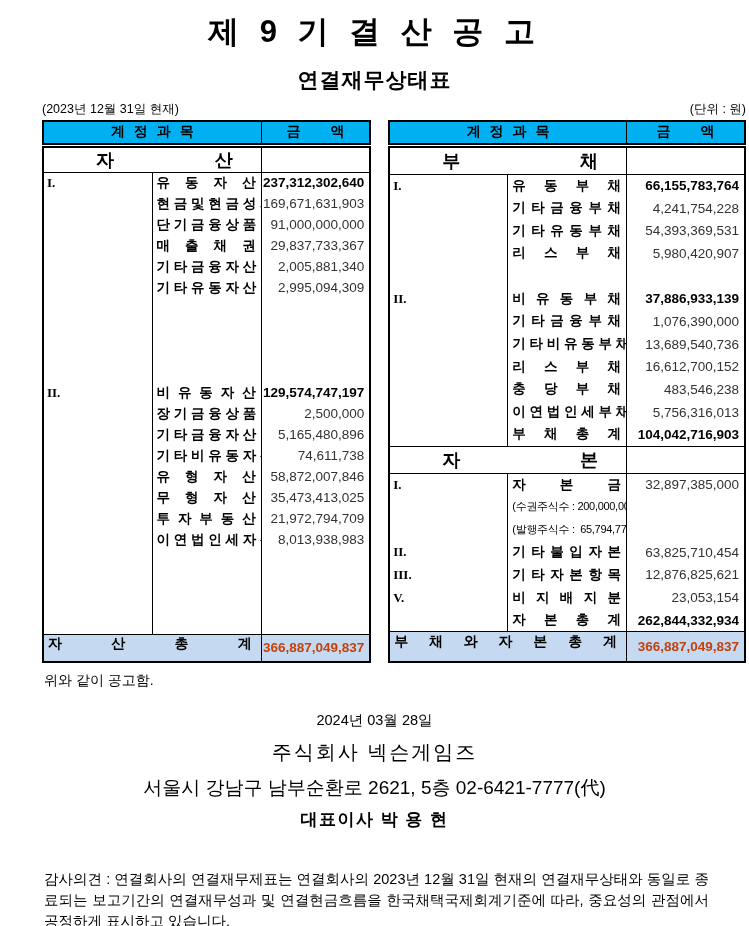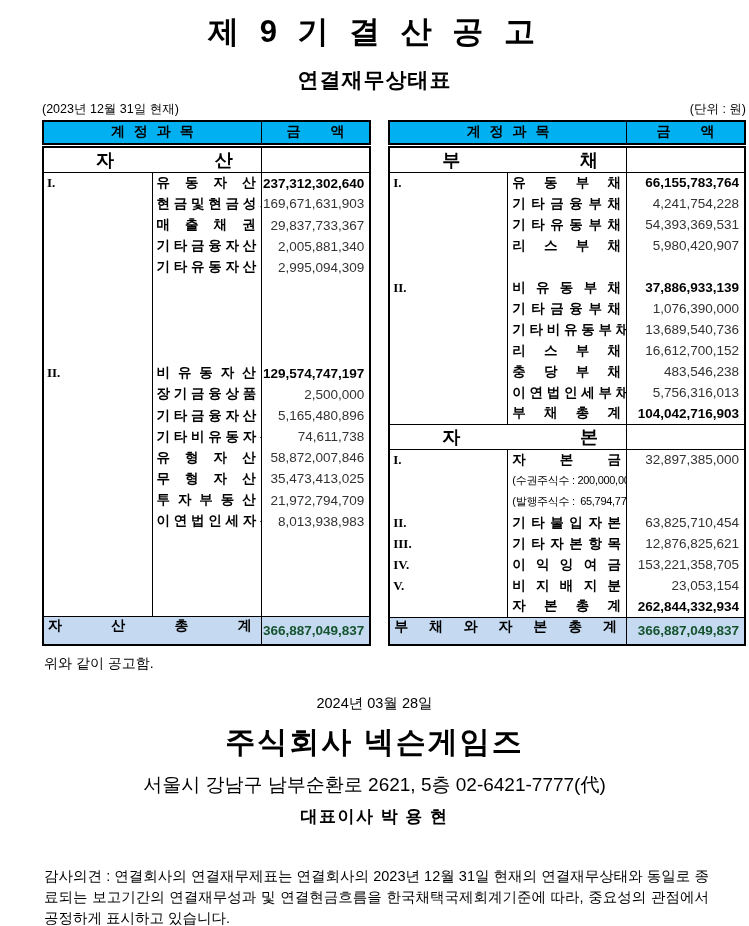--- a/index.html
+++ b/index.html
@@ -37,25 +37,25 @@
   td.amt { font-size:13.5px; text-align:right; padding-right:5px; color:#323232; }
   td.amt.bold { font-weight:bold; color:#000; }
 
   tr.secrow td { border-top:1px solid #000; border-bottom:1px solid #000; height:22px; }
   td.seclabel { font-weight:bold; font-size:18px; text-align:justify;
     text-align-last:justify; padding:0 28px 0 52px; border-right:1px solid #000; }
   tr.rule td { border-bottom:1px solid #000; }
   tr.totalrow td { background:var(--total-bg,#C5D9F1); border-top:1px solid #000; height:24px; }
   td.totlabel { font-weight:bold; font-size:14px; text-align:justify;
     text-align-last:justify; padding:0 9px 8px 4px; border-right:1px solid #000; }
-  tr.totalrow td.amt { font-weight:bold; color:#14532d; }
+  tr.totalrow td.amt { font-weight:bold; color:#c2410c; }
 
   .declare { margin:9px 3px 0 44px; font-size:14px; }
   .date-line { text-align:center; font-size:14.5px; margin-top:21px; }
-  .company { text-align:center; font-size:30px; font-weight:bold; letter-spacing:2px;
+  .company { text-align:center; font-size:20px; font-weight:normal; letter-spacing:2px;
     margin-top:9px; }
   .address { text-align:center; font-size:19px; margin-top:9px; }
   .ceo { text-align:center; font-size:17px; font-weight:bold; letter-spacing:1.5px;
     margin-top:7px; }
   .audit { margin:38px 40px 0 44px; font-size:14.5px; line-height:1.45;
     text-align:justify; text-justify:inter-word; }
 </style>
 </head>
 <body>
 
@@ -91,20 +91,25 @@
               <td class="label">유 동 자 산</td>
               <td class="amt bold">237,312,302,640</td>
             </tr>
             <tr>
               <td class="num"></td>
               <td class="label">현 금 및 현 금 성 자 산</td>
               <td class="amt">169,671,631,903</td>
             </tr>
             <tr>
               <td class="num"></td>
+              <td class="label">단 기 금 융 상 품</td>
+              <td class="amt">91,000,000,000</td>
+            </tr>
+            <tr>
+              <td class="num"></td>
               <td class="label">매 출 채 권</td>
               <td class="amt">29,837,733,367</td>
             </tr>
             <tr>
               <td class="num"></td>
               <td class="label">기 타 금 융 자 산</td>
               <td class="amt">2,005,881,340</td>
             </tr>
             <tr>
               <td class="num"></td>
@@ -295,25 +300,20 @@
             </tr>
             <tr>
               <td class="num">II.</td>
               <td class="label">기 타 불 입 자 본</td>
               <td class="amt">63,825,710,454</td>
             </tr>
             <tr>
               <td class="num">III.</td>
               <td class="label">기 타 자 본 항 목</td>
               <td class="amt">12,876,825,621</td>
-            </tr>
-            <tr>
-              <td class="num">IV.</td>
-              <td class="label">이 익 잉 여 금</td>
-              <td class="amt">153,221,358,705</td>
             </tr>
             <tr>
               <td class="num">V.</td>
               <td class="label">비 지 배 지 분</td>
               <td class="amt">23,053,154</td>
             </tr>
             <tr>
               <td class="num"></td>
               <td class="label">자 본 총 계</td>
               <td class="amt bold">262,844,332,934</td>

